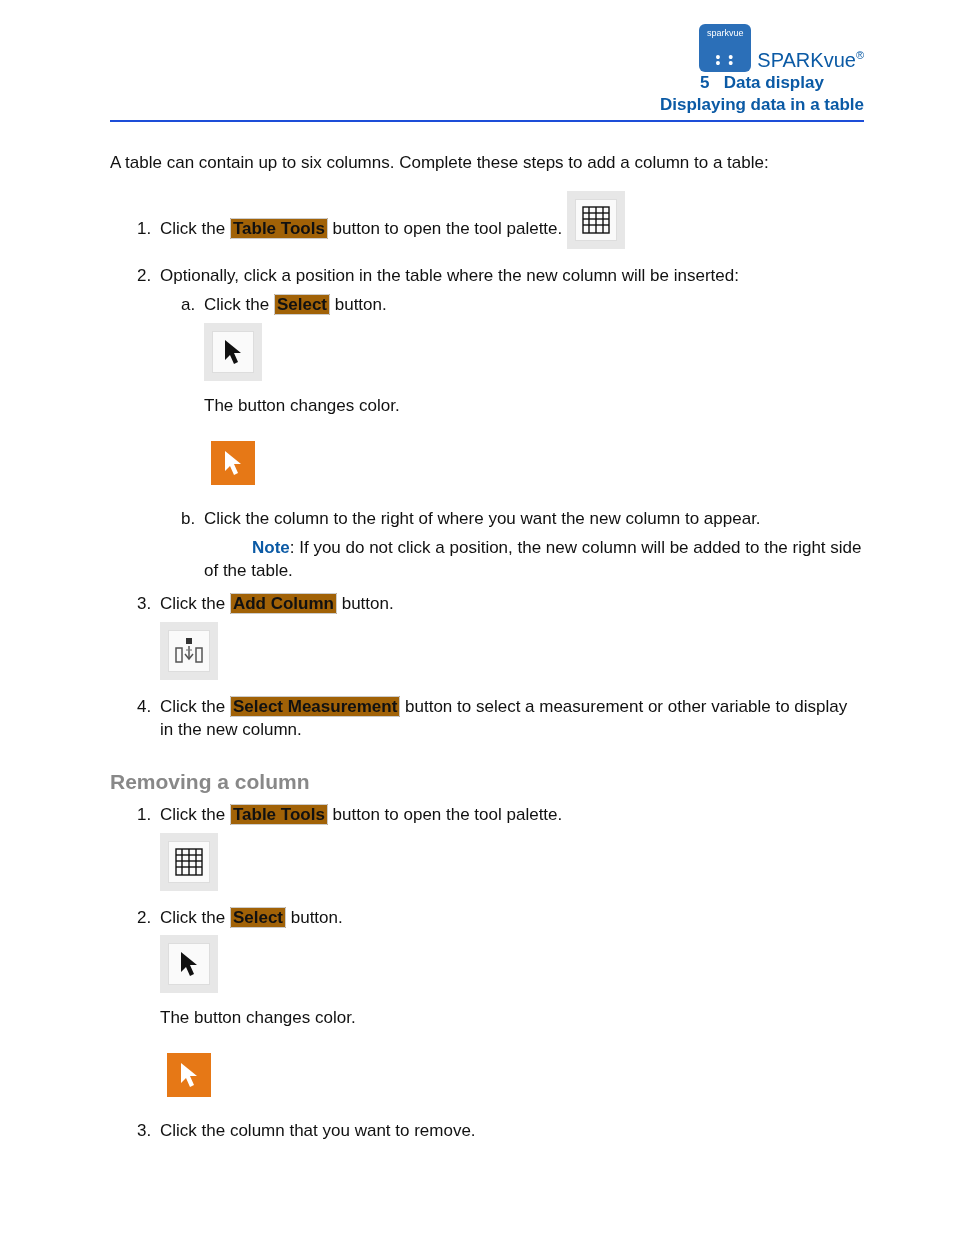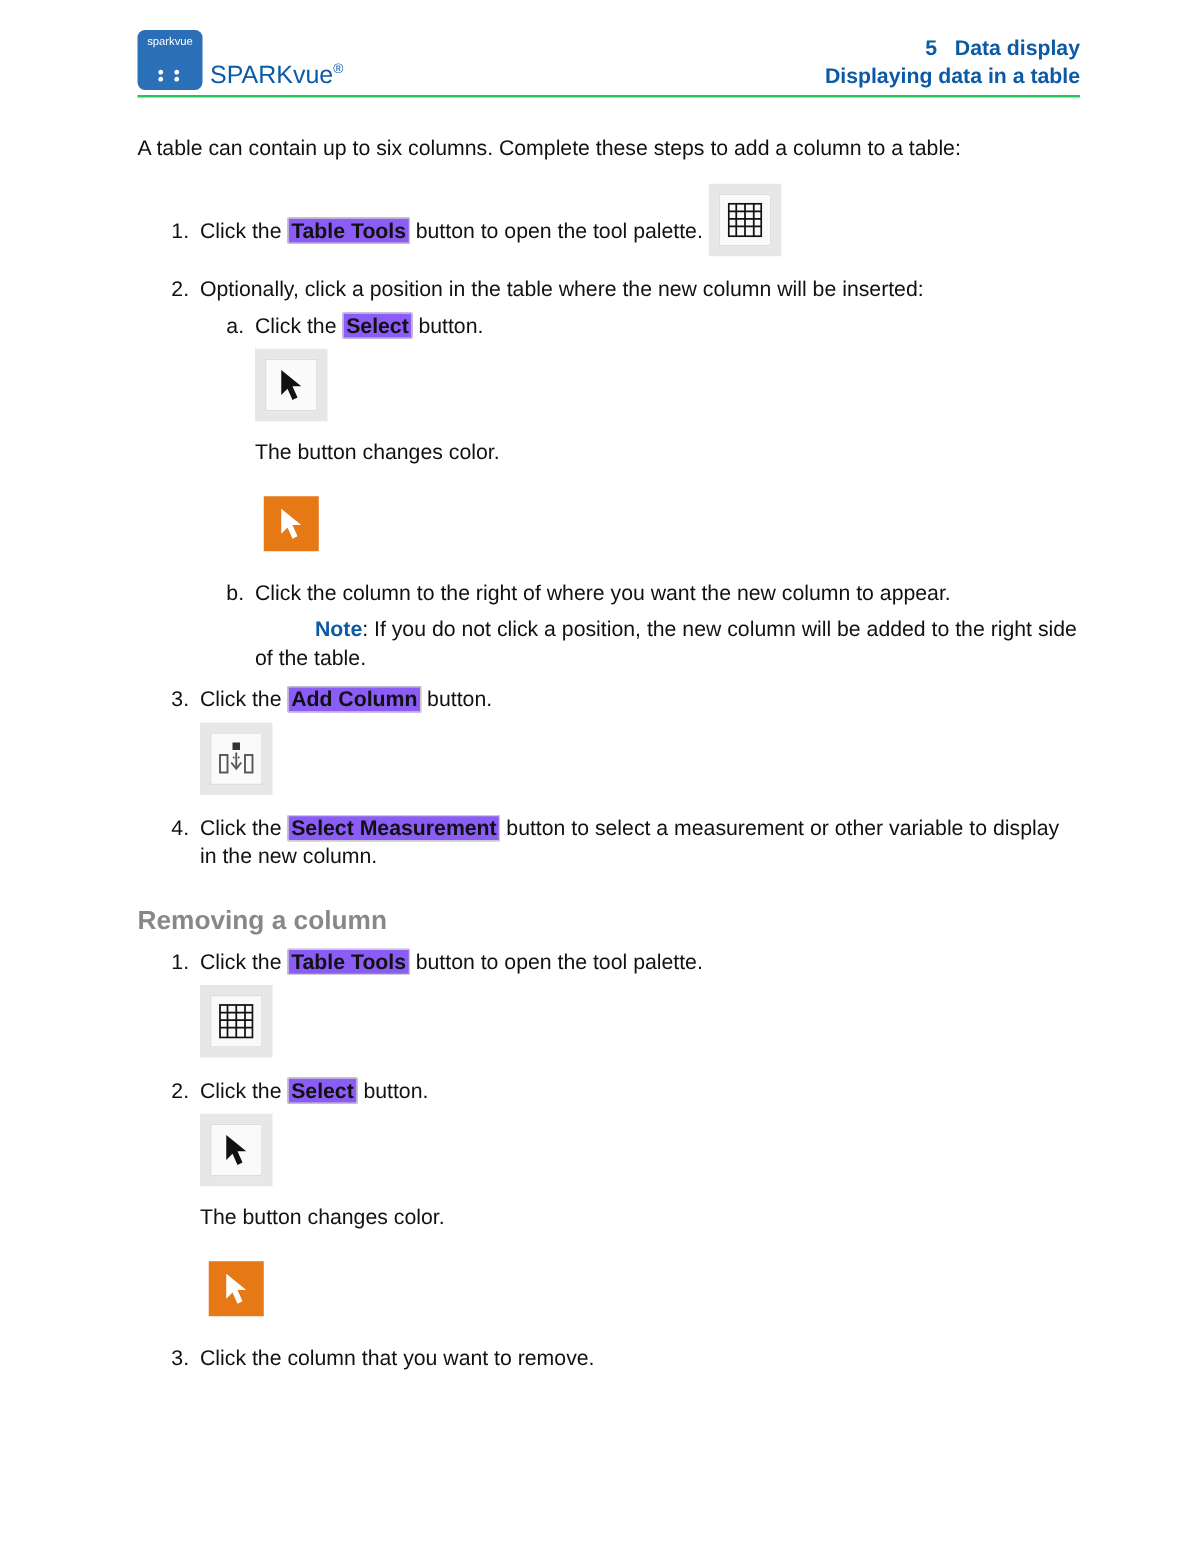--- a/index.html
+++ b/index.html
@@ -15,23 +15,24 @@
     padding: 24px 90px 20px 110px;
     position: relative;
     min-height: 1180px;
     box-sizing: border-box;
   }
   
   .header {
     display: flex;
     align-items: flex-end;
     justify-content: space-between;
-    border-bottom: 2px solid #22c55e;
+    border-bottom: 2px solid #1d4ed8;
     padding-bottom: 4px;
     margin-bottom: 30px;
+    flex-direction: column;
   }
   .header-left {
     display: flex;
     align-items: flex-end;
     gap: 6px;
   }
   .logo {
     width: 52px;
     height: 48px;
     background: #2b6fb8;
@@ -44,40 +45,40 @@
     box-sizing: border-box;
   }
   .logo .dots { position:absolute; left:0; right:0; bottom:6px; font-size:14px; letter-spacing:2px; line-height:6px;}
   .product {
     color: #0b5aa5;
     font-weight: normal;
     font-size: 20px;
   }
   .product sup { font-size: 11px; }
   .header-right {
-    text-align: right;
+    text-align: center;
     color: #0b5aa5;
     font-weight: bold;
     font-size: 17px;
     line-height: 1.3;
   }
   
   h2.section {
     color: #888;
     font-size: 21px;
     font-weight: bold;
     margin: 28px 0 10px 0;
   }
   p { margin: 6px 0 10px 0; line-height: 1.35; }
   ol { margin: 4px 0 4px 0; padding-left: 46px; }
   ol ol { list-style-type: lower-alpha; padding-left: 40px; }
   li { margin: 6px 0 8px 0; padding-left: 4px; line-height:1.35; }
   .bold-btn {
     font-weight: bold;
-    background: #8b5cf6;
+    background: #a16207;
     border: 1px solid #ccc;
     padding: 0 2px;
     border-radius: 1px;
   }
   .note-label { color: #0b5aa5; font-weight: bold; margin-left: 48px; }
   .indent { margin-left: 0; }
   
   .chip {
     display: inline-flex;
     align-items: center;

